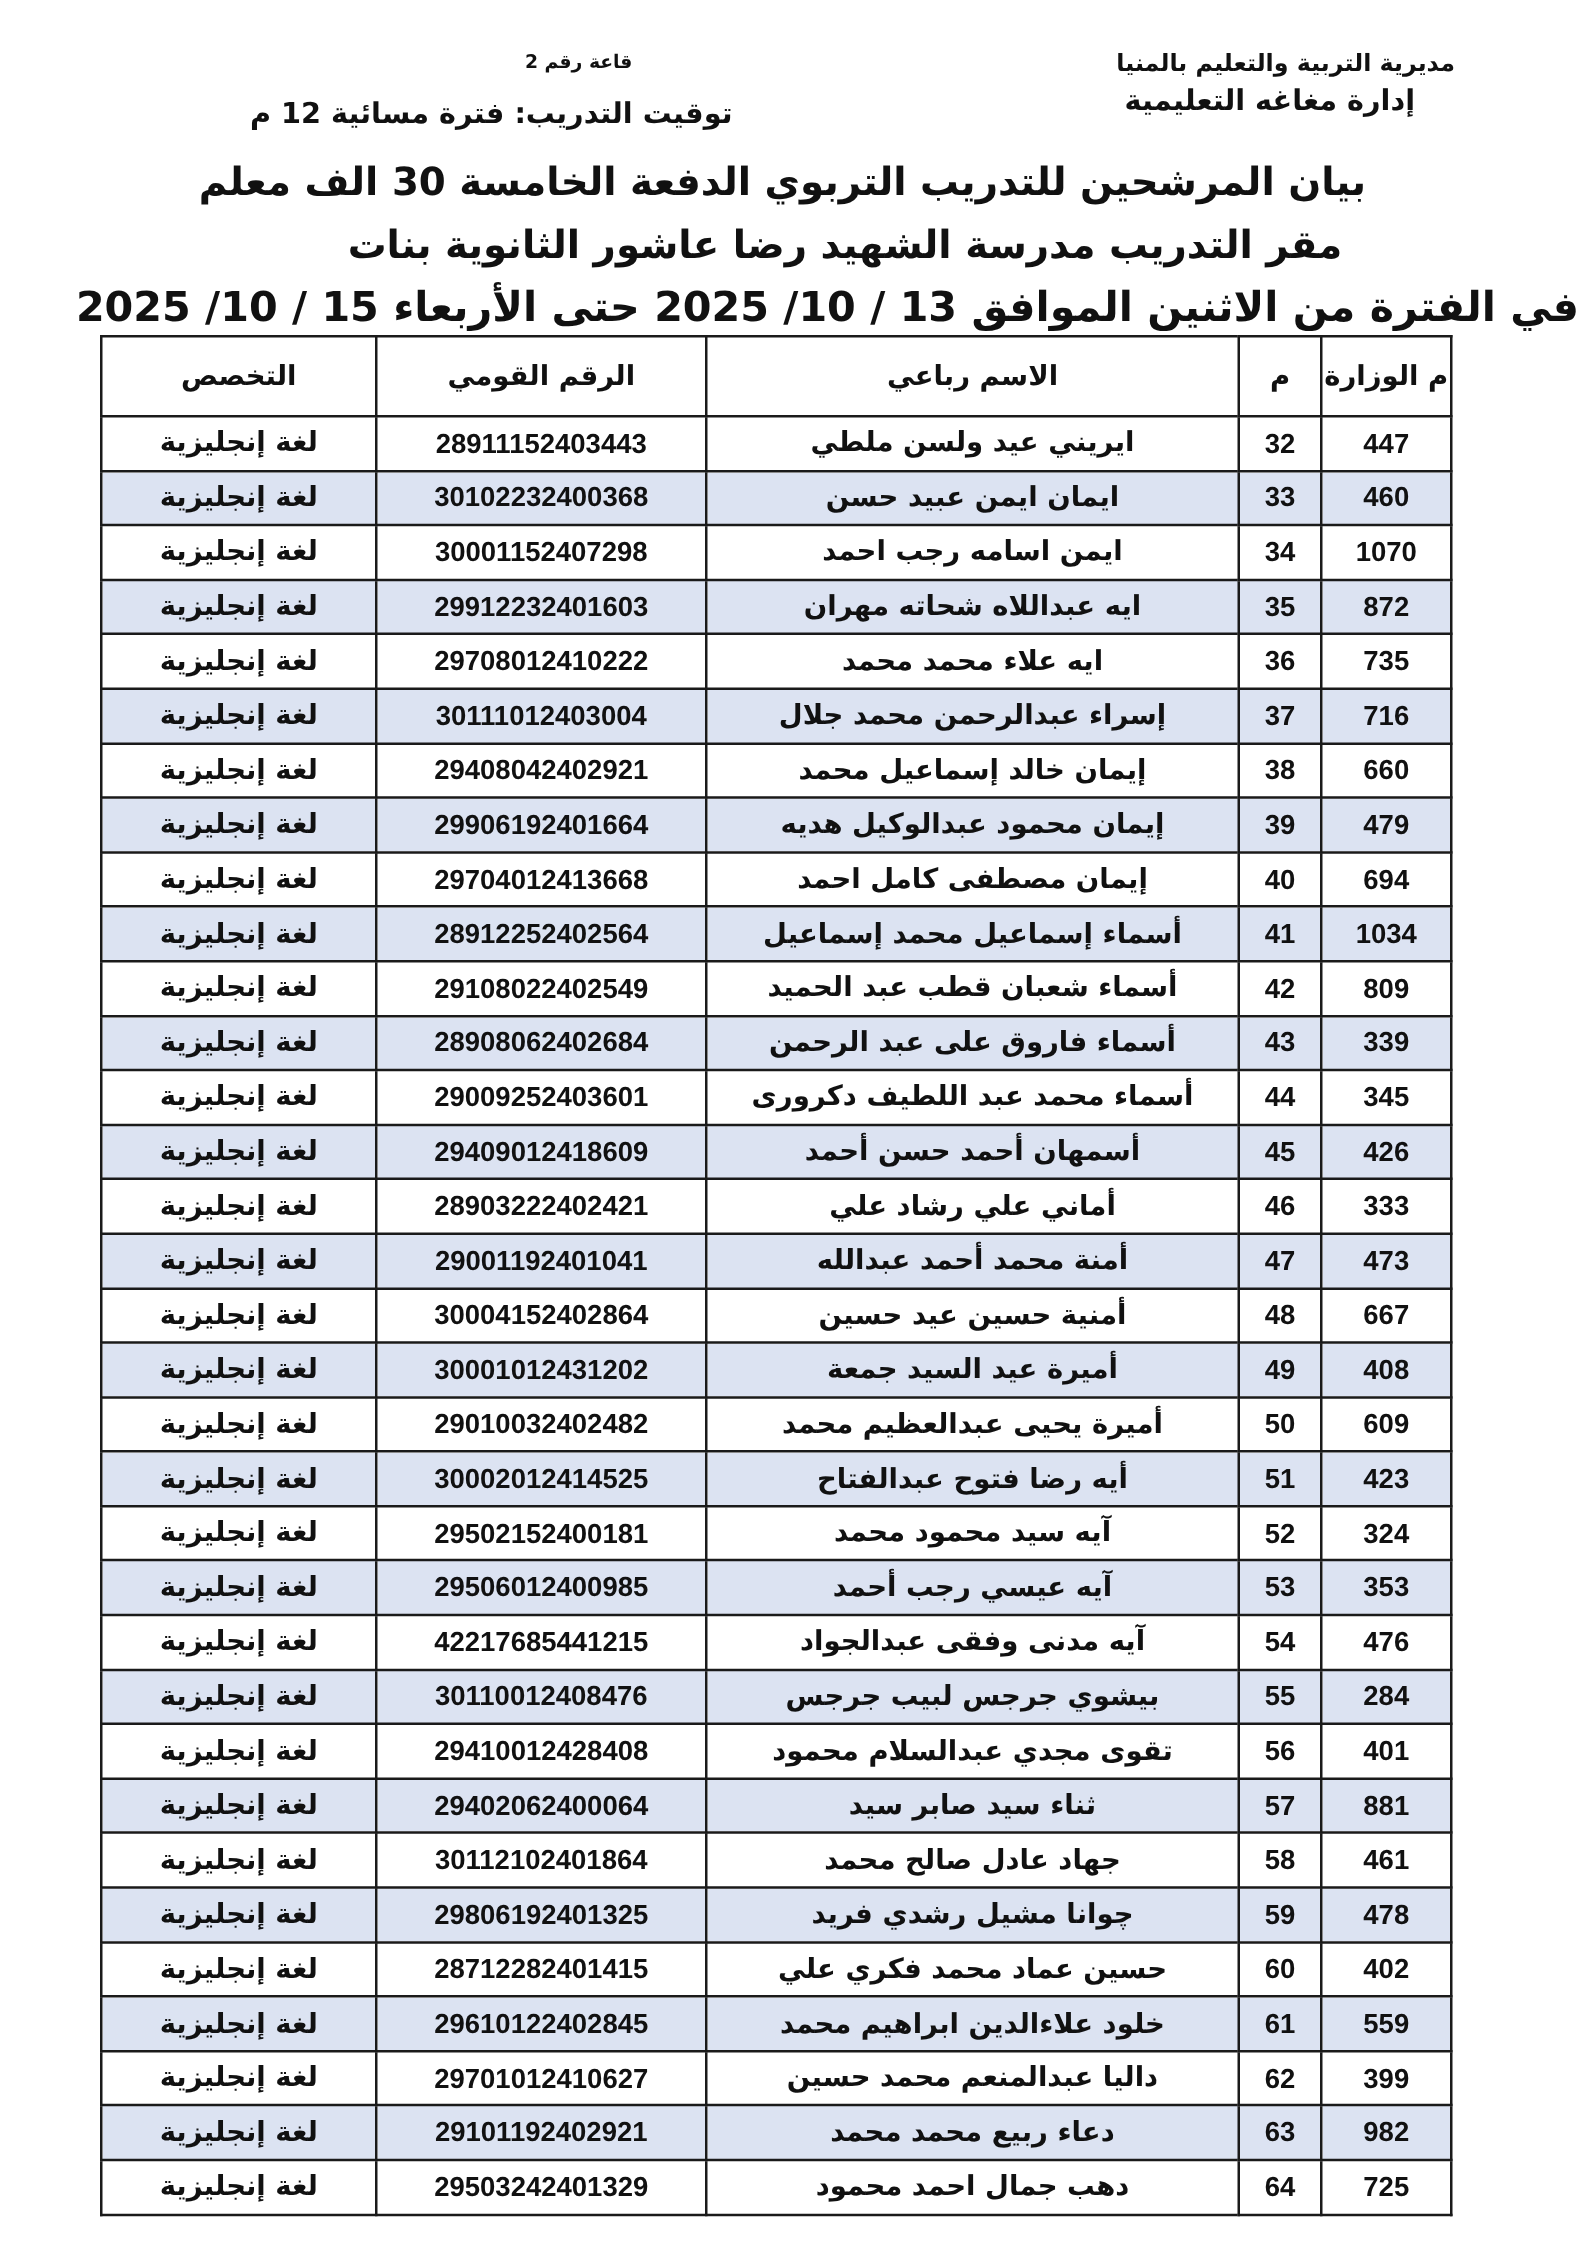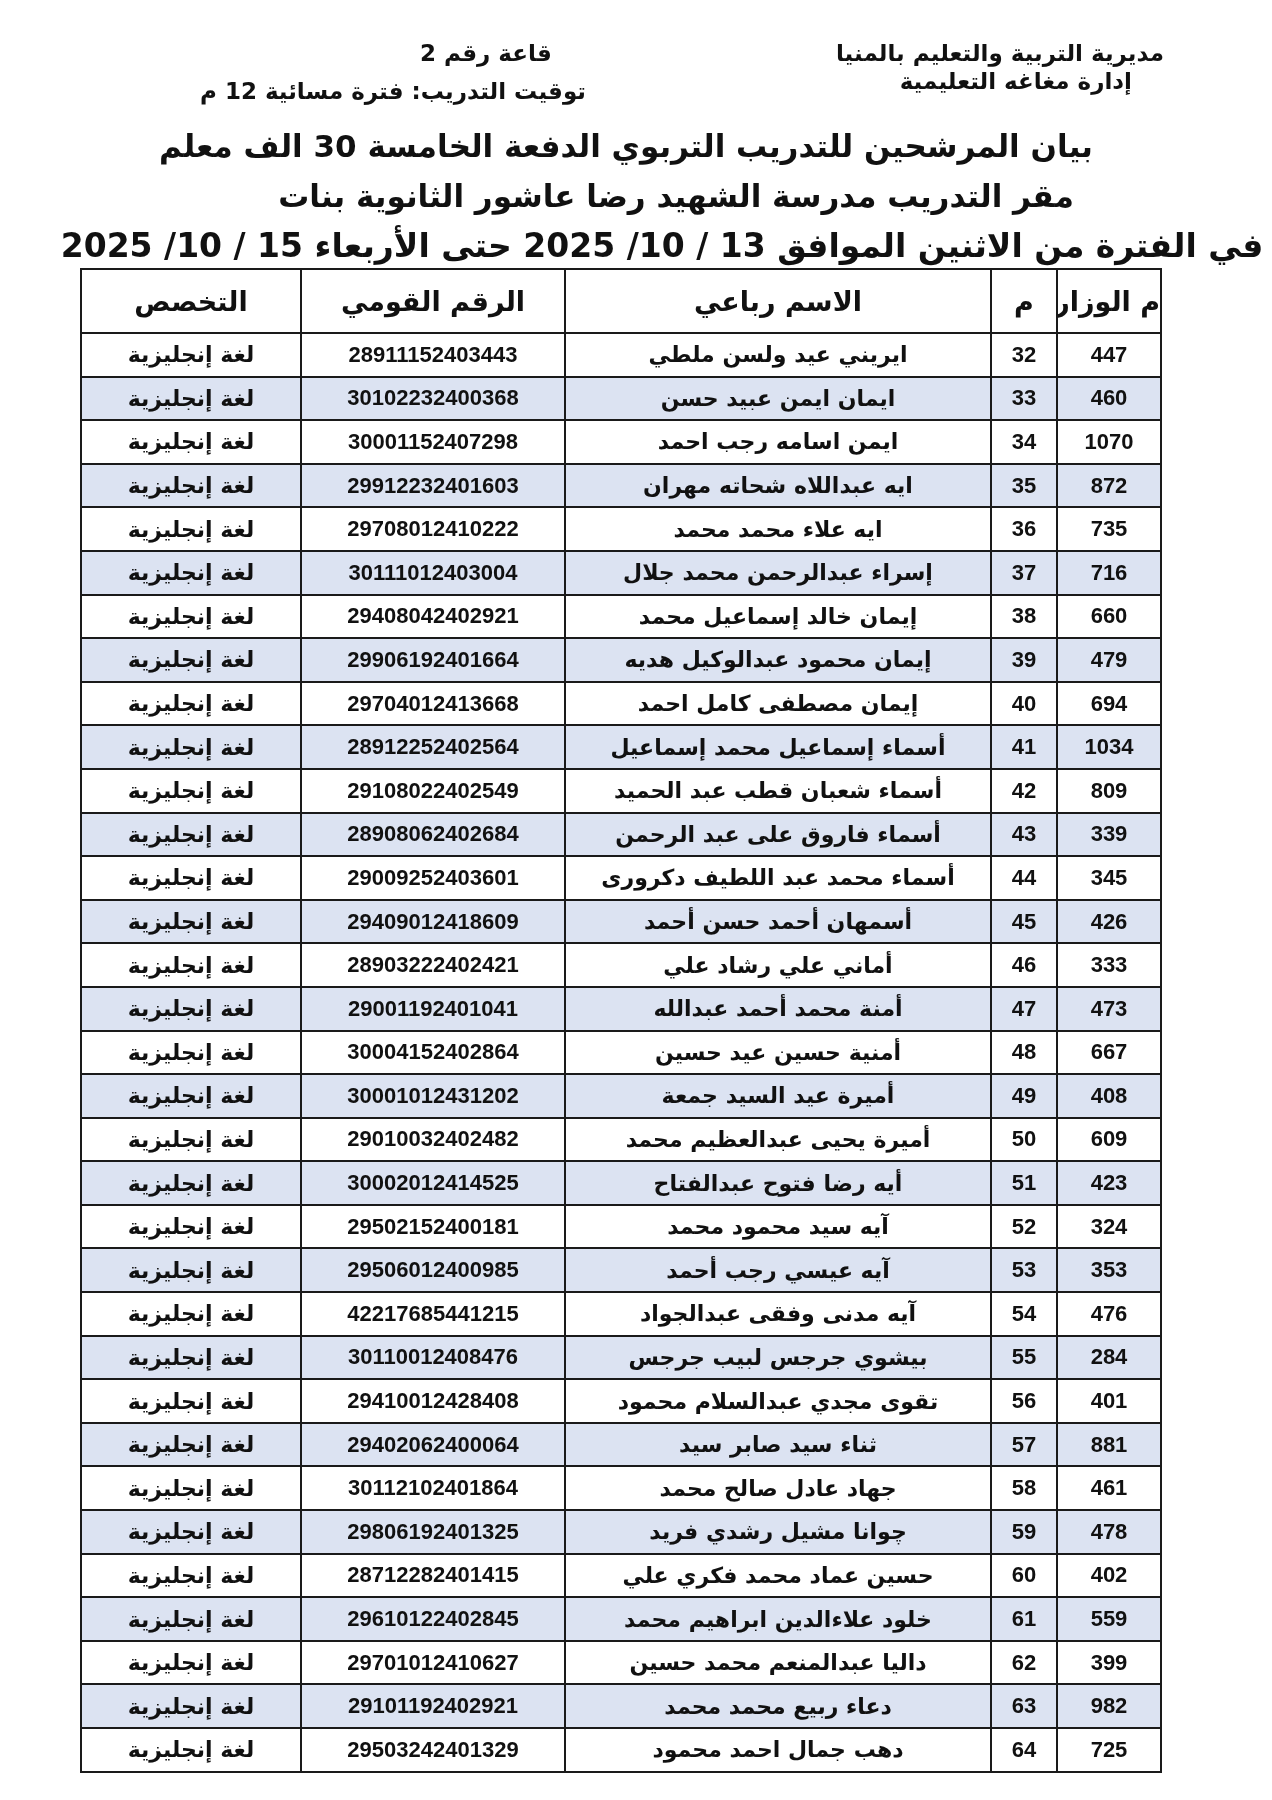--- a/index.html
+++ b/index.html
@@ -2,39 +2,39 @@
 <html><head>
 <meta charset="utf-8">
 <style>
   html, body { margin: 0; padding: 0; background: #ffffff; }
   body {
     width: 1272px; height: 1800px; position: relative; overflow: hidden;
     font-family: "DejaVu Sans", sans-serif; color: #111;
     direction: rtl;
   }
   .hdr { position: absolute; font-weight: bold; white-space: nowrap; }
-  #dir1 { right: 108px; top: 40px; font-size: 23px; }
+  #dir1 { right: 108px; top: 40px; font-size: 19px; }
   #dir2 { right: 140px; top: 68px; font-size: 23px; }
-  #room { left: 420px; top: 40px; font-size: 23px; }
+  #room { left: 420px; top: 40px; font-size: 15px; }
   #timing { left: 200px; top: 78px; font-size: 23px; }
   .title { position: absolute; left: 0; width: 1272px; text-align: center; font-weight: bold; white-space: nowrap; }
   #t1 { top: 128px; font-size: 31px; padding-right: 20px; box-sizing: border-box; }
   #t2 { top: 178px; font-size: 31px; padding-left: 40px; }
   #t3 { top: 226px; font-size: 33px; padding-left: 52px; box-sizing: border-box; }
 
   table.roster {
     position: absolute; left: 80px; top: 268px; width: 1080px;
     border-collapse: collapse; table-layout: fixed;
     direction: rtl;
   }
   table.roster th, table.roster td {
     border: 2px solid #1a1a1a; text-align: center; font-weight: bold;
     padding: 0; overflow: hidden; white-space: nowrap;
   }
-  table.roster th { height: 62px; font-size: 27px; background: #fff; }
+  table.roster th { height: 62px; font-size: 22px; background: #fff; }
   table.roster td { height: 41.6px; font-size: 22px; }
   table.roster tr.band td { background: #dce3f2; }
   .num { font-family: "Liberation Sans", sans-serif; font-size: 24px; }
   col.c-min { width: 104px; }
   col.c-m { width: 66px; }
   col.c-name { width: 426px; }
   col.c-nid { width: 264px; }
   col.c-spec { width: 220px; }
 </style>
 </head>

